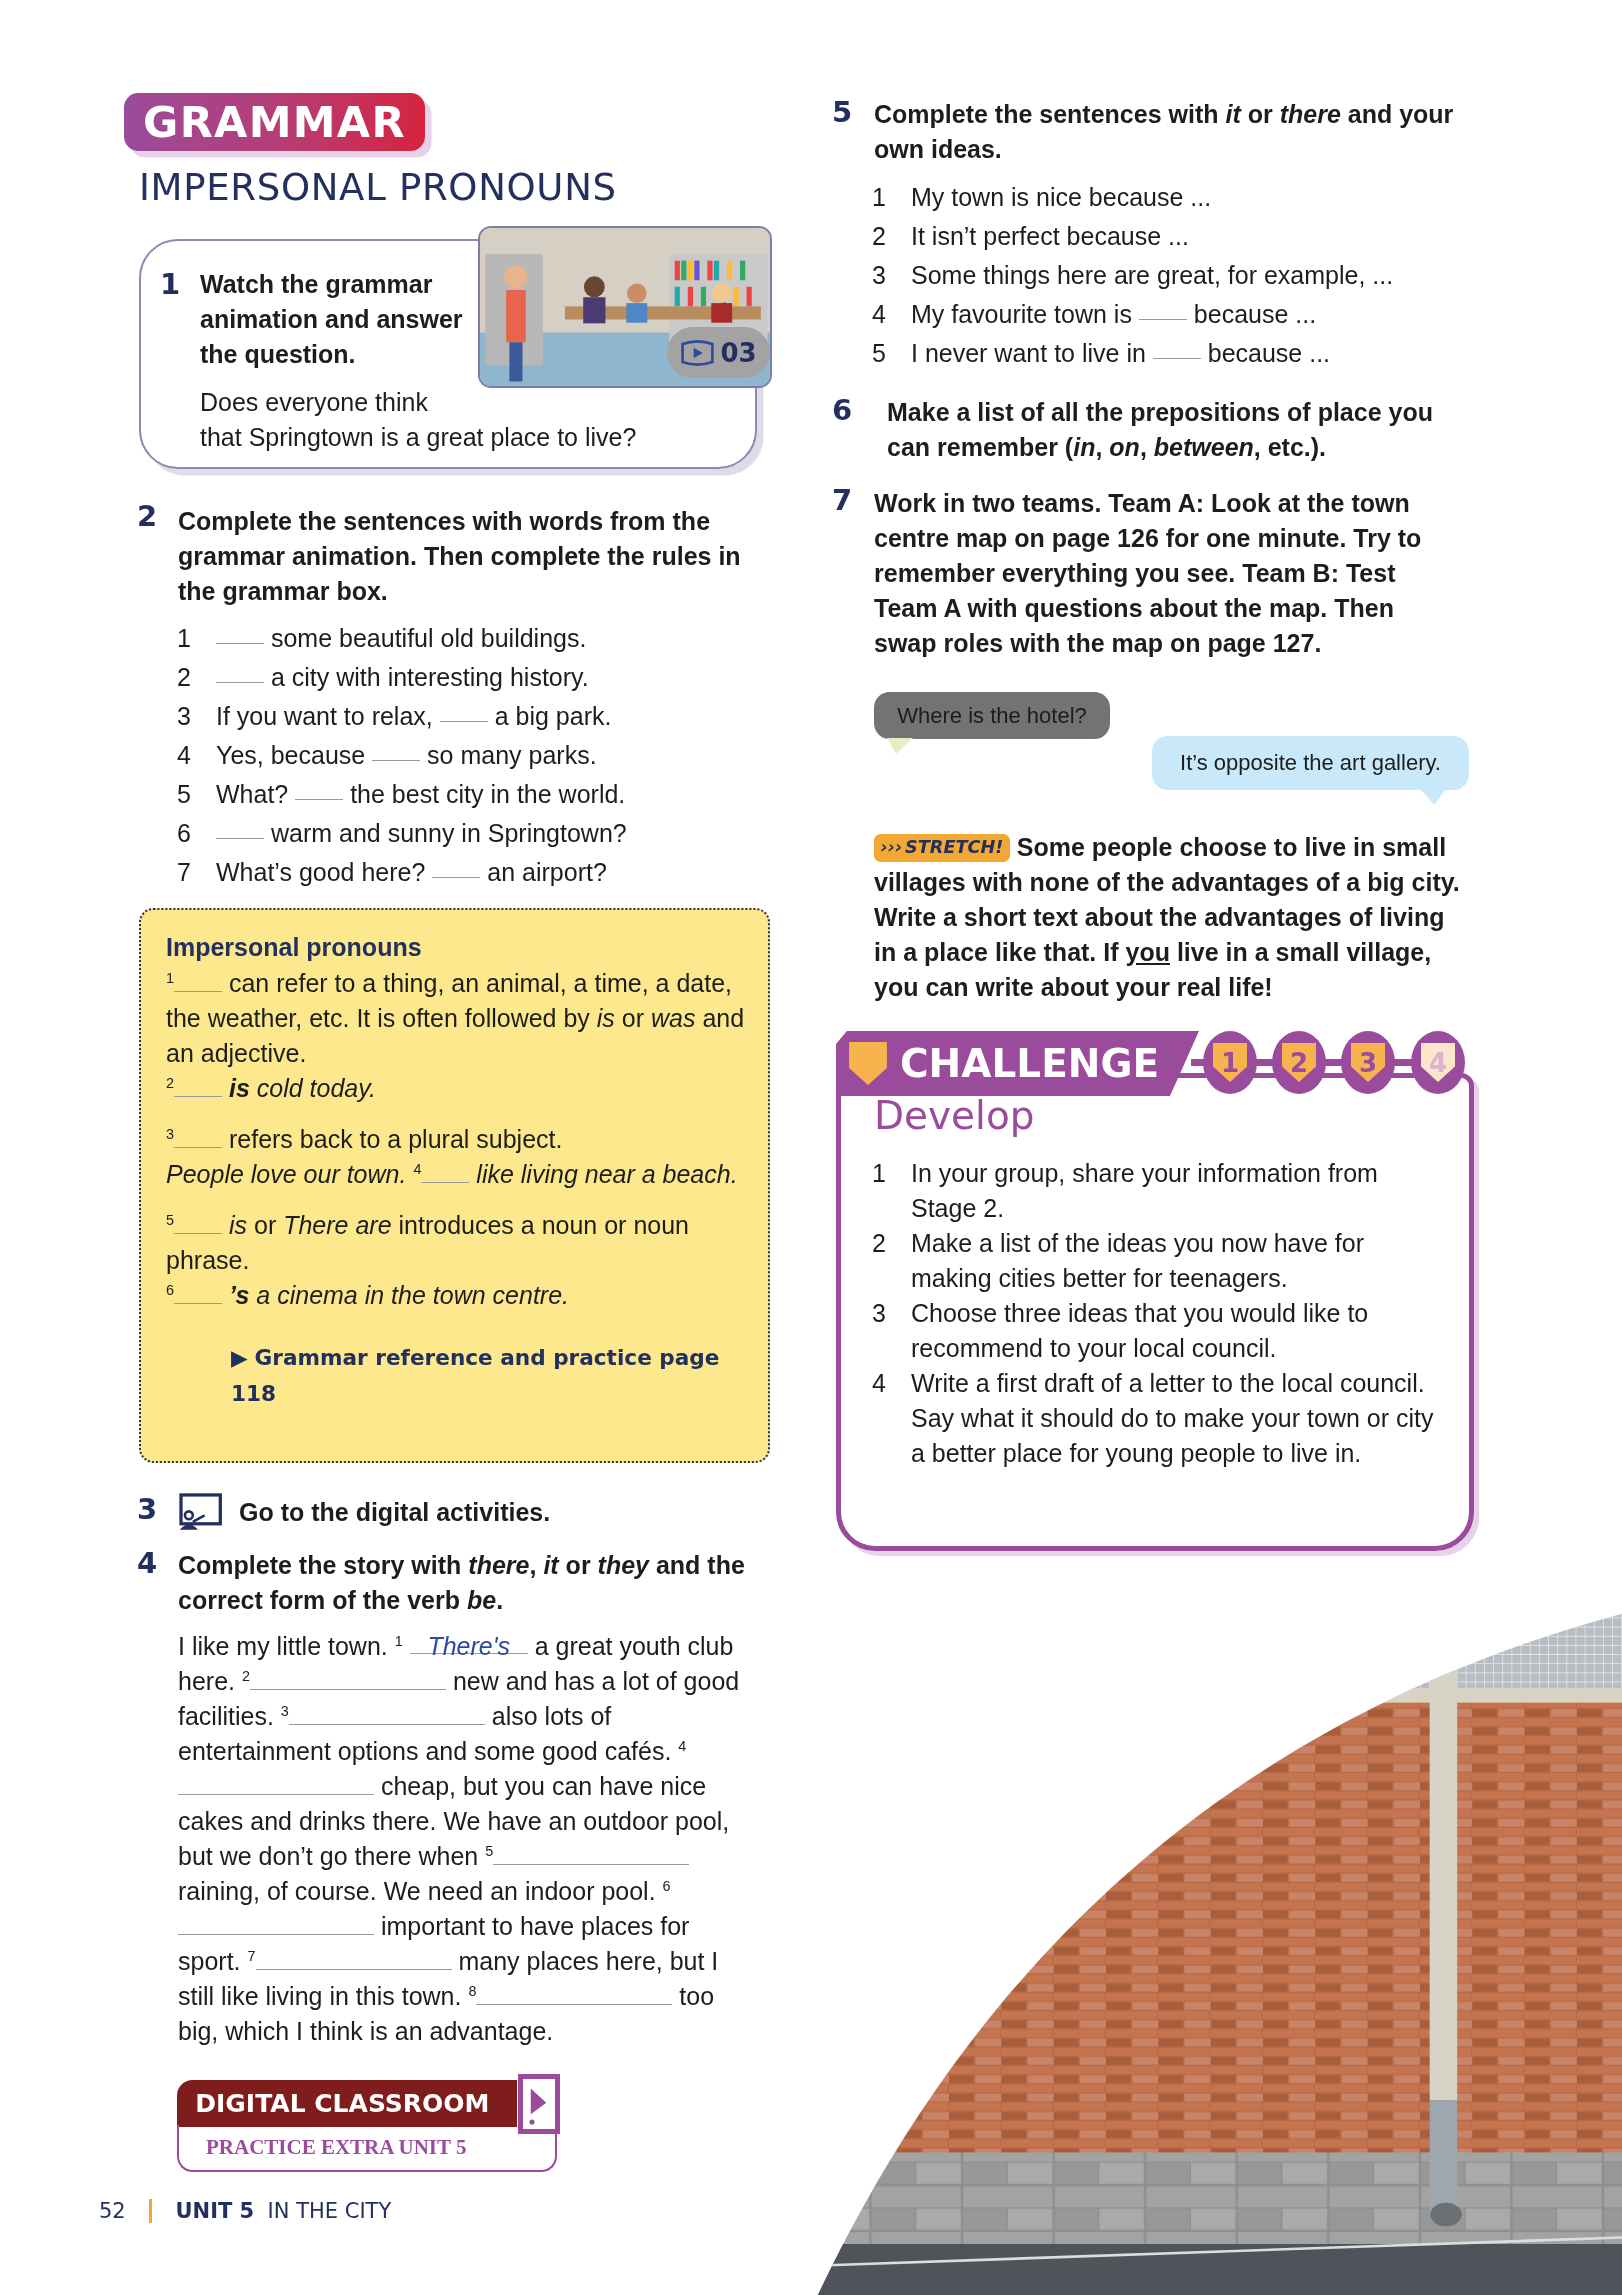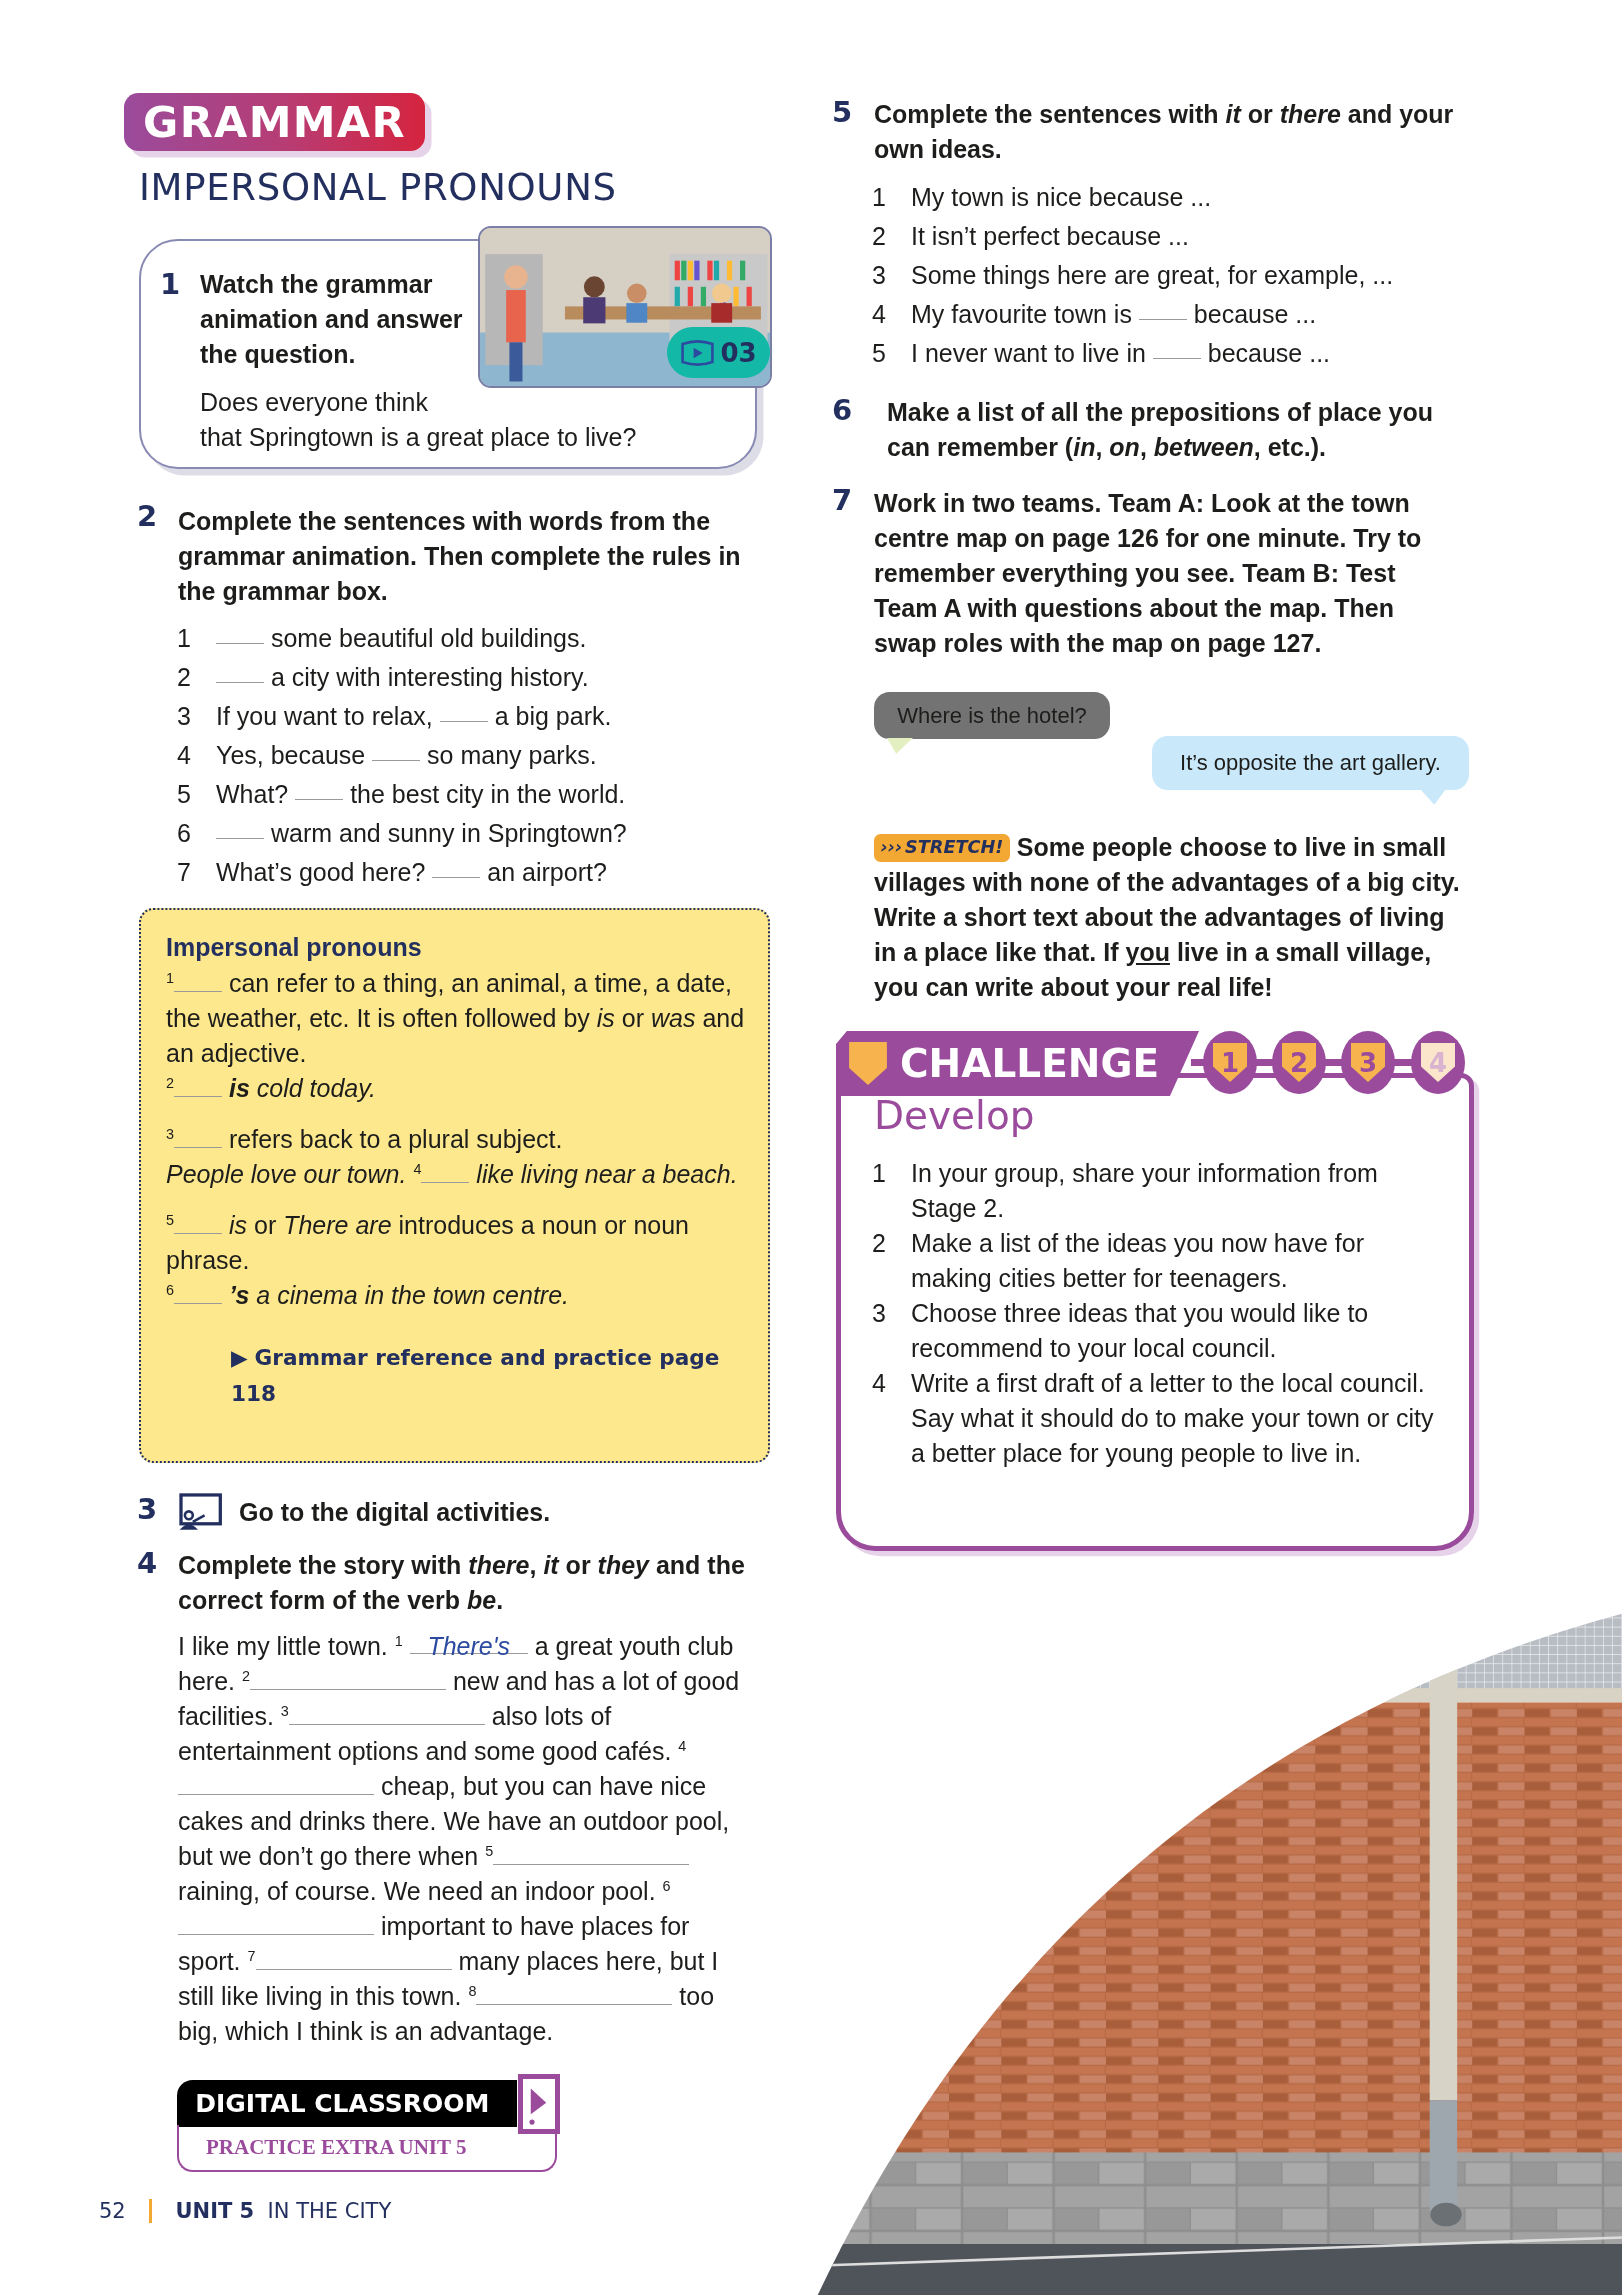--- a/index.html
+++ b/index.html
@@ -25,21 +25,21 @@
     background: #fff;
   }
   .ex-num { font-family: "DejaVu Sans", sans-serif; font-weight: bold; font-size: 29px; color: #23305f; }
   .instr { font-family: "Liberation Sans", sans-serif; font-weight: bold; font-size: 25px; line-height: 35px; color: #1d1d1b; }
   .body-text { font-family: "Liberation Sans", sans-serif; font-size: 25px; line-height: 35px; color: #1d1d1b; }
   .anim-thumb {
     left: 478px; top: 226px; width: 294px; height: 162px; border-radius: 13px;
     border: 2px solid #7b7fa8; overflow: hidden; background: #d9d2c6;
   }
   .anim-badge {
-    left: 667px; top: 327px; width: 103px; height: 51px; border-radius: 26px; background: #14b8a6;
+    left: 667px; top: 327px; width: 103px; height: 51px; border-radius: 26px; background: #a3a3a3;
     display: flex; align-items: center; justify-content: center; gap: 5.2px;
   }
   .anim-badge span { font-family: "DejaVu Sans", sans-serif; font-weight: bold; font-size: 26px; color: #23305f; }
 
   .list-row { display: flex; font-family: "Liberation Sans", sans-serif; font-size: 25px; line-height: 39px; }
   .list-row .n { width: 39px; flex: none; }
   .blank { display: inline-block; border-bottom: 1.3px solid #9a9a9a; height: 1em; vertical-align: baseline; }
   .b-s { width: 48px; }
   .b-l { width: 196px; }
 
@@ -47,21 +47,21 @@
   .gbox {
     left: 139px; top: 908px; width: 631px; height: 555px;
     background: #fde88d; border: 2.6px dotted #23305f; border-radius: 14.4px;
   }
   .gbox-inner { position: absolute; left: 25px; top: 18.3px; right: 19.6px; font-family: "Liberation Sans", sans-serif; font-size: 25px; line-height: 35px; }
   .gbox-title { font-weight: bold; color: #23305f; font-size: 25px; line-height: 38px; }
   sup { font-size: 14.4px; vertical-align: super; line-height: 0; }
   .gref { font-family: "DejaVu Sans", sans-serif; font-weight: bold; color: #23305f; font-size: 21.6px; }
 
   
-  .dc-top { left: 177px; top: 2080px; width: 216px; height: 47px; background: #000000; border-radius: 15.7px 0 0 0; color: #fff;
+  .dc-top { left: 177px; top: 2080px; width: 216px; height: 47px; background: #7f1d1d; border-radius: 15.7px 0 0 0; color: #fff;
     font-family: "DejaVu Sans", sans-serif; font-weight: bold; font-size: 25px; display:flex; align-items:center; padding-left: 18.3px; white-space: nowrap; }
   .dc-top-ext { left: 386px; top: 2080px; width: 131px; height: 47px; background: #9a4b9c; }
   .dc-bottom { left: 177px; top: 2125px; width: 380px; height: 47px; border: 2.6px solid #9a4b9c; border-top: none; border-radius: 0 0 15.7px 15.7px;
     color: #9a4b9c; font-family: Liberation Serif, serif; font-weight: bold; font-size: 21px; display:flex; align-items:center; padding-left: 27px; }
   .dc-icon { left: 518px; top: 2074px; width: 42px; height: 60px; border: 5.2px solid #9a4b9c; background: #fff; }
 
   
   .footer { left: 99px; top: 2199px; display: flex; align-items: center; font-family: "DejaVu Sans", sans-serif; font-size: 21px; color: #23305f; justify-content: center; }
   .footer .sep { width: 2.6px; height: 23.6px; background: #f3a833; margin: 0 23.6px; }
 

